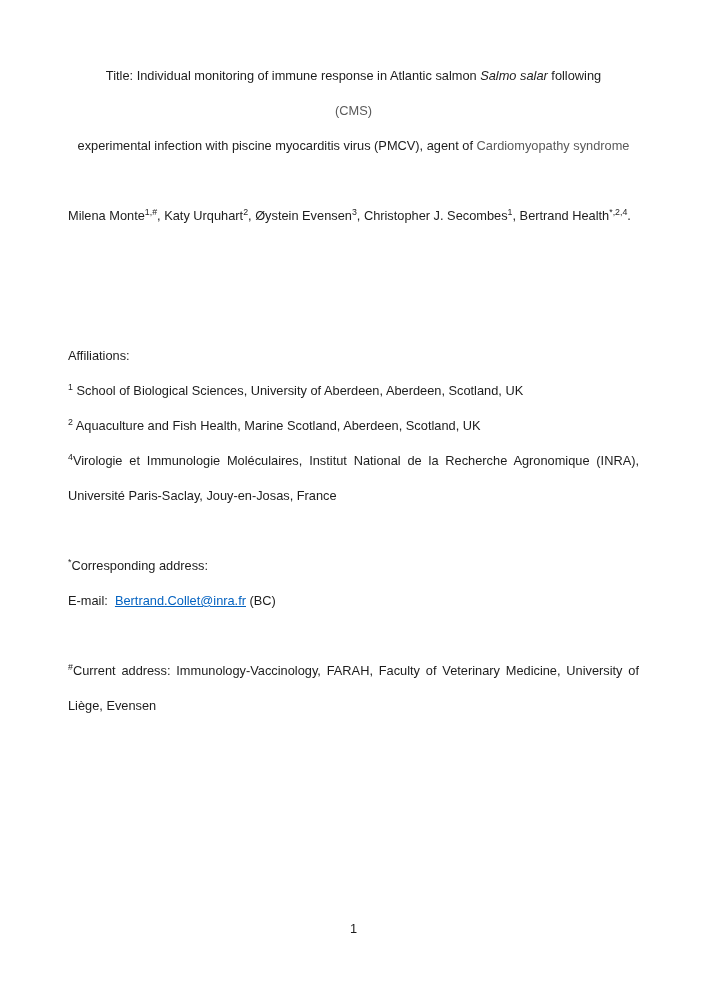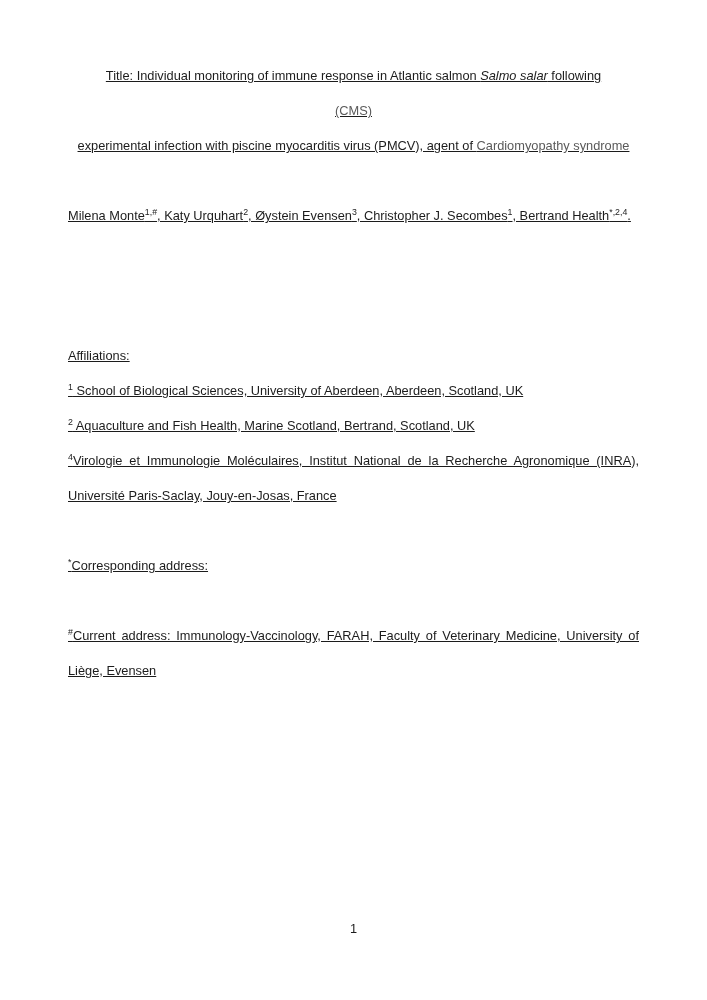--- a/index.html
+++ b/index.html
@@ -17,21 +17,20 @@
     overflow:hidden;
   }
   .content{
     padding:58px 68px 0 68px;
     font-size:12.8px;
     line-height:35px;
   }
   .line{
     white-space:pre;       
     min-height:35px;
-    text-decoration:underline;
   }
   .center{text-align:center;}
   .justify{
     white-space:normal;
     text-align:justify;
     text-align-last:justify;
     overflow:hidden;
     max-height:35px;
   }
   .sp1{margin-top:35px;}   
@@ -63,24 +62,25 @@
 <div class="content">
 
   <div class="line center"><span>Title: Individual monitoring of immune response in Atlantic salmon </span><span class="italic">Salmo salar</span><span> following</span></div>
   <div class="line center"><span class="gray">(CMS)</span></div>
   <div class="line center"><span>experimental infection with piscine myocarditis virus (PMCV), agent of </span><span class="gray">Cardiomyopathy syndrome</span></div>
 
   <div class="line sp1"><span>Milena Monte</span><sup>1,#</sup><span>, Katy Urquhart</span><sup>2</sup><span>, Øystein Evensen</span><sup>3</sup><span>, Christopher J. Secombes</span><sup>1</sup><span>, Bertrand Health</span><sup>*,2,4</sup><span>.</span></div>
 
   <div class="line sp3"><span>Affiliations:</span></div>
   <div class="line"><sup>1</sup><span> School of Biological Sciences, University of Aberdeen, Aberdeen, Scotland, UK</span></div>
-  <div class="line"><sup>2</sup><span> Aquaculture and Fish Health, Marine Scotland, Bertrand, Scotland, UK</span></div>
+  <div class="line"><sup>2</sup><span> Aquaculture and Fish Health, Marine Scotland, Aberdeen, Scotland, UK</span></div>
   <div class="line justify"><sup>4</sup><span>Virologie et Immunologie Moléculaires, Institut National de la Recherche Agronomique (INRA),</span></div>
   <div class="line"><span>Université Paris-Saclay, Jouy-en-Josas, France</span></div>
 
   <div class="line sp1"><sup>*</sup><span>Corresponding address:</span></div>
+  <div class="line"><span>E-mail:&nbsp; </span><a href="#" class="link">Bertrand.Collet@inra.fr</a><span> (BC)</span></div>
 
   <div class="line justify sp1"><sup>#</sup><span>Current address: Immunology-Vaccinology, FARAH, Faculty of Veterinary Medicine, University of</span></div>
   <div class="line"><span>Liège, Evensen</span></div>
 
 </div>
 
 <div class="footer">1</div>
 
 </body></html>

